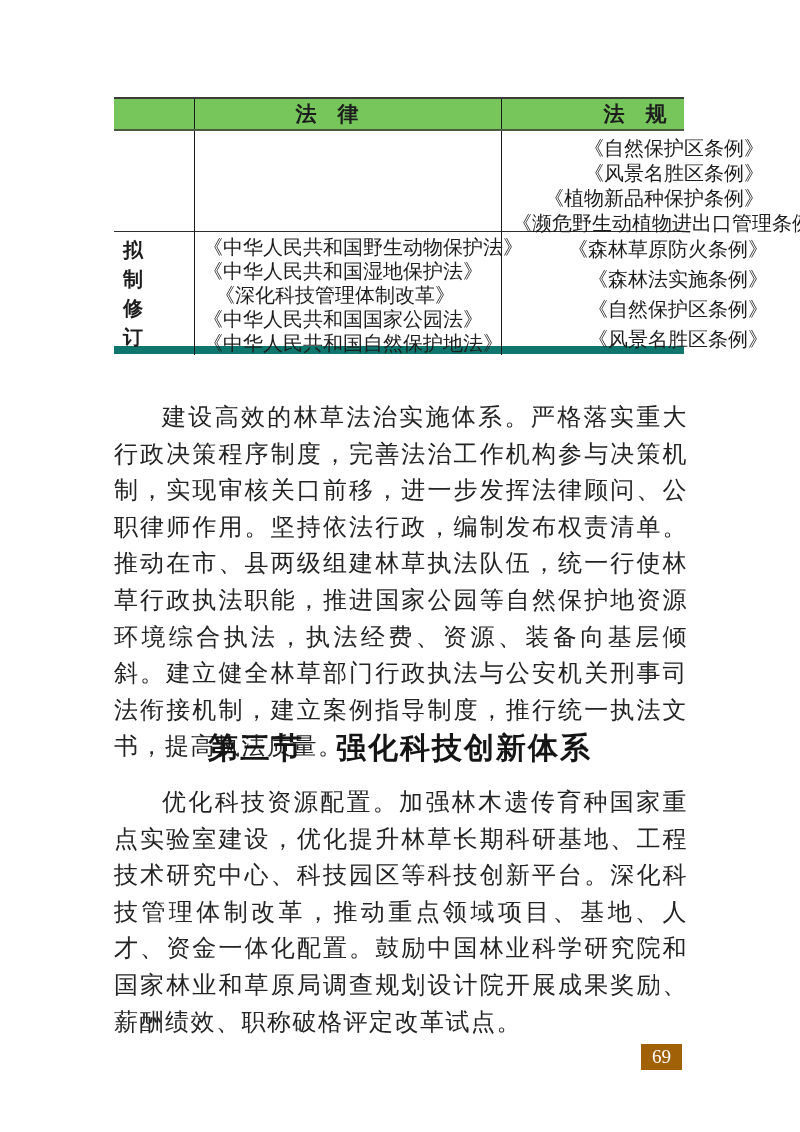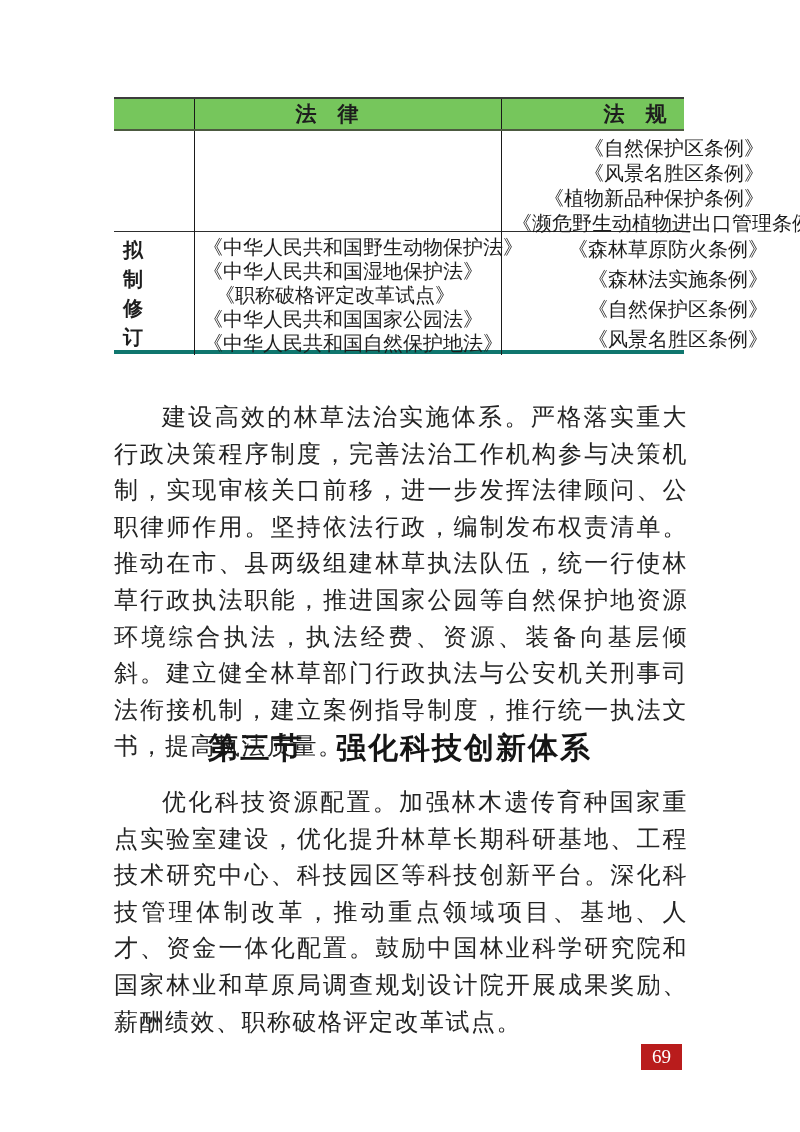--- a/index.html
+++ b/index.html
@@ -51,21 +51,21 @@
   }
   .cell + .cell {
     border-left: 1px solid #1a1a1a;
   }
   .row1 {
     height: 101px;
     border-bottom: 1px solid #2e2e2e;
   }
   .row2 {
     height: 122px;
-    border-bottom: 4px solid #0f766e;
+    border-bottom: 8px solid #0f766e;
   }
   .row1 .c2 {
     padding: 5px 4px 0 10px;
     line-height: 25px;
   }
   .row2 .c1 {
     padding: 3px 4px 0 8px;
     line-height: 24px;
   }
   .row2 .c2 {
@@ -120,21 +120,21 @@
     letter-spacing: 2px;
   }
 
   
   .page-badge {
     position: absolute;
     left: 641px;
     top: 1044px;
     width: 41px;
     height: 26px;
-    background: #b91c1c;
+    background: #a16207;
     color: #ffffff;
     font-size: 19px;
     font-family: "Liberation Serif", "DejaVu Serif", serif;
     display: flex;
     align-items: center;
     justify-content: center;
   }
 </style>
 </head>
 <body>
@@ -158,21 +158,21 @@
         <div class="tline">《植物新品种保护条例》</div>
         <div class="tline">《濒危野生动植物进出口管理条例》</div>
       </div>
     </div>
 
     <div class="t-row row2">
       <div class="cell c0">拟制修订</div>
       <div class="cell c1">
         <div class="tline">《中华人民共和国野生动物保护法》</div>
         <div class="tline">《中华人民共和国湿地保护法》</div>
-        <div class="tline">《职称破格评定改革试点》</div>
+        <div class="tline">《深化科技管理体制改革》</div>
         <div class="tline">《中华人民共和国国家公园法》</div>
         <div class="tline">《中华人民共和国自然保护地法》</div>
       </div>
       <div class="cell c2">
         <div class="tline">《森林草原防火条例》</div>
         <div class="tline">《森林法实施条例》</div>
         <div class="tline">《自然保护区条例》</div>
         <div class="tline">《风景名胜区条例》</div>
       </div>
     </div>

